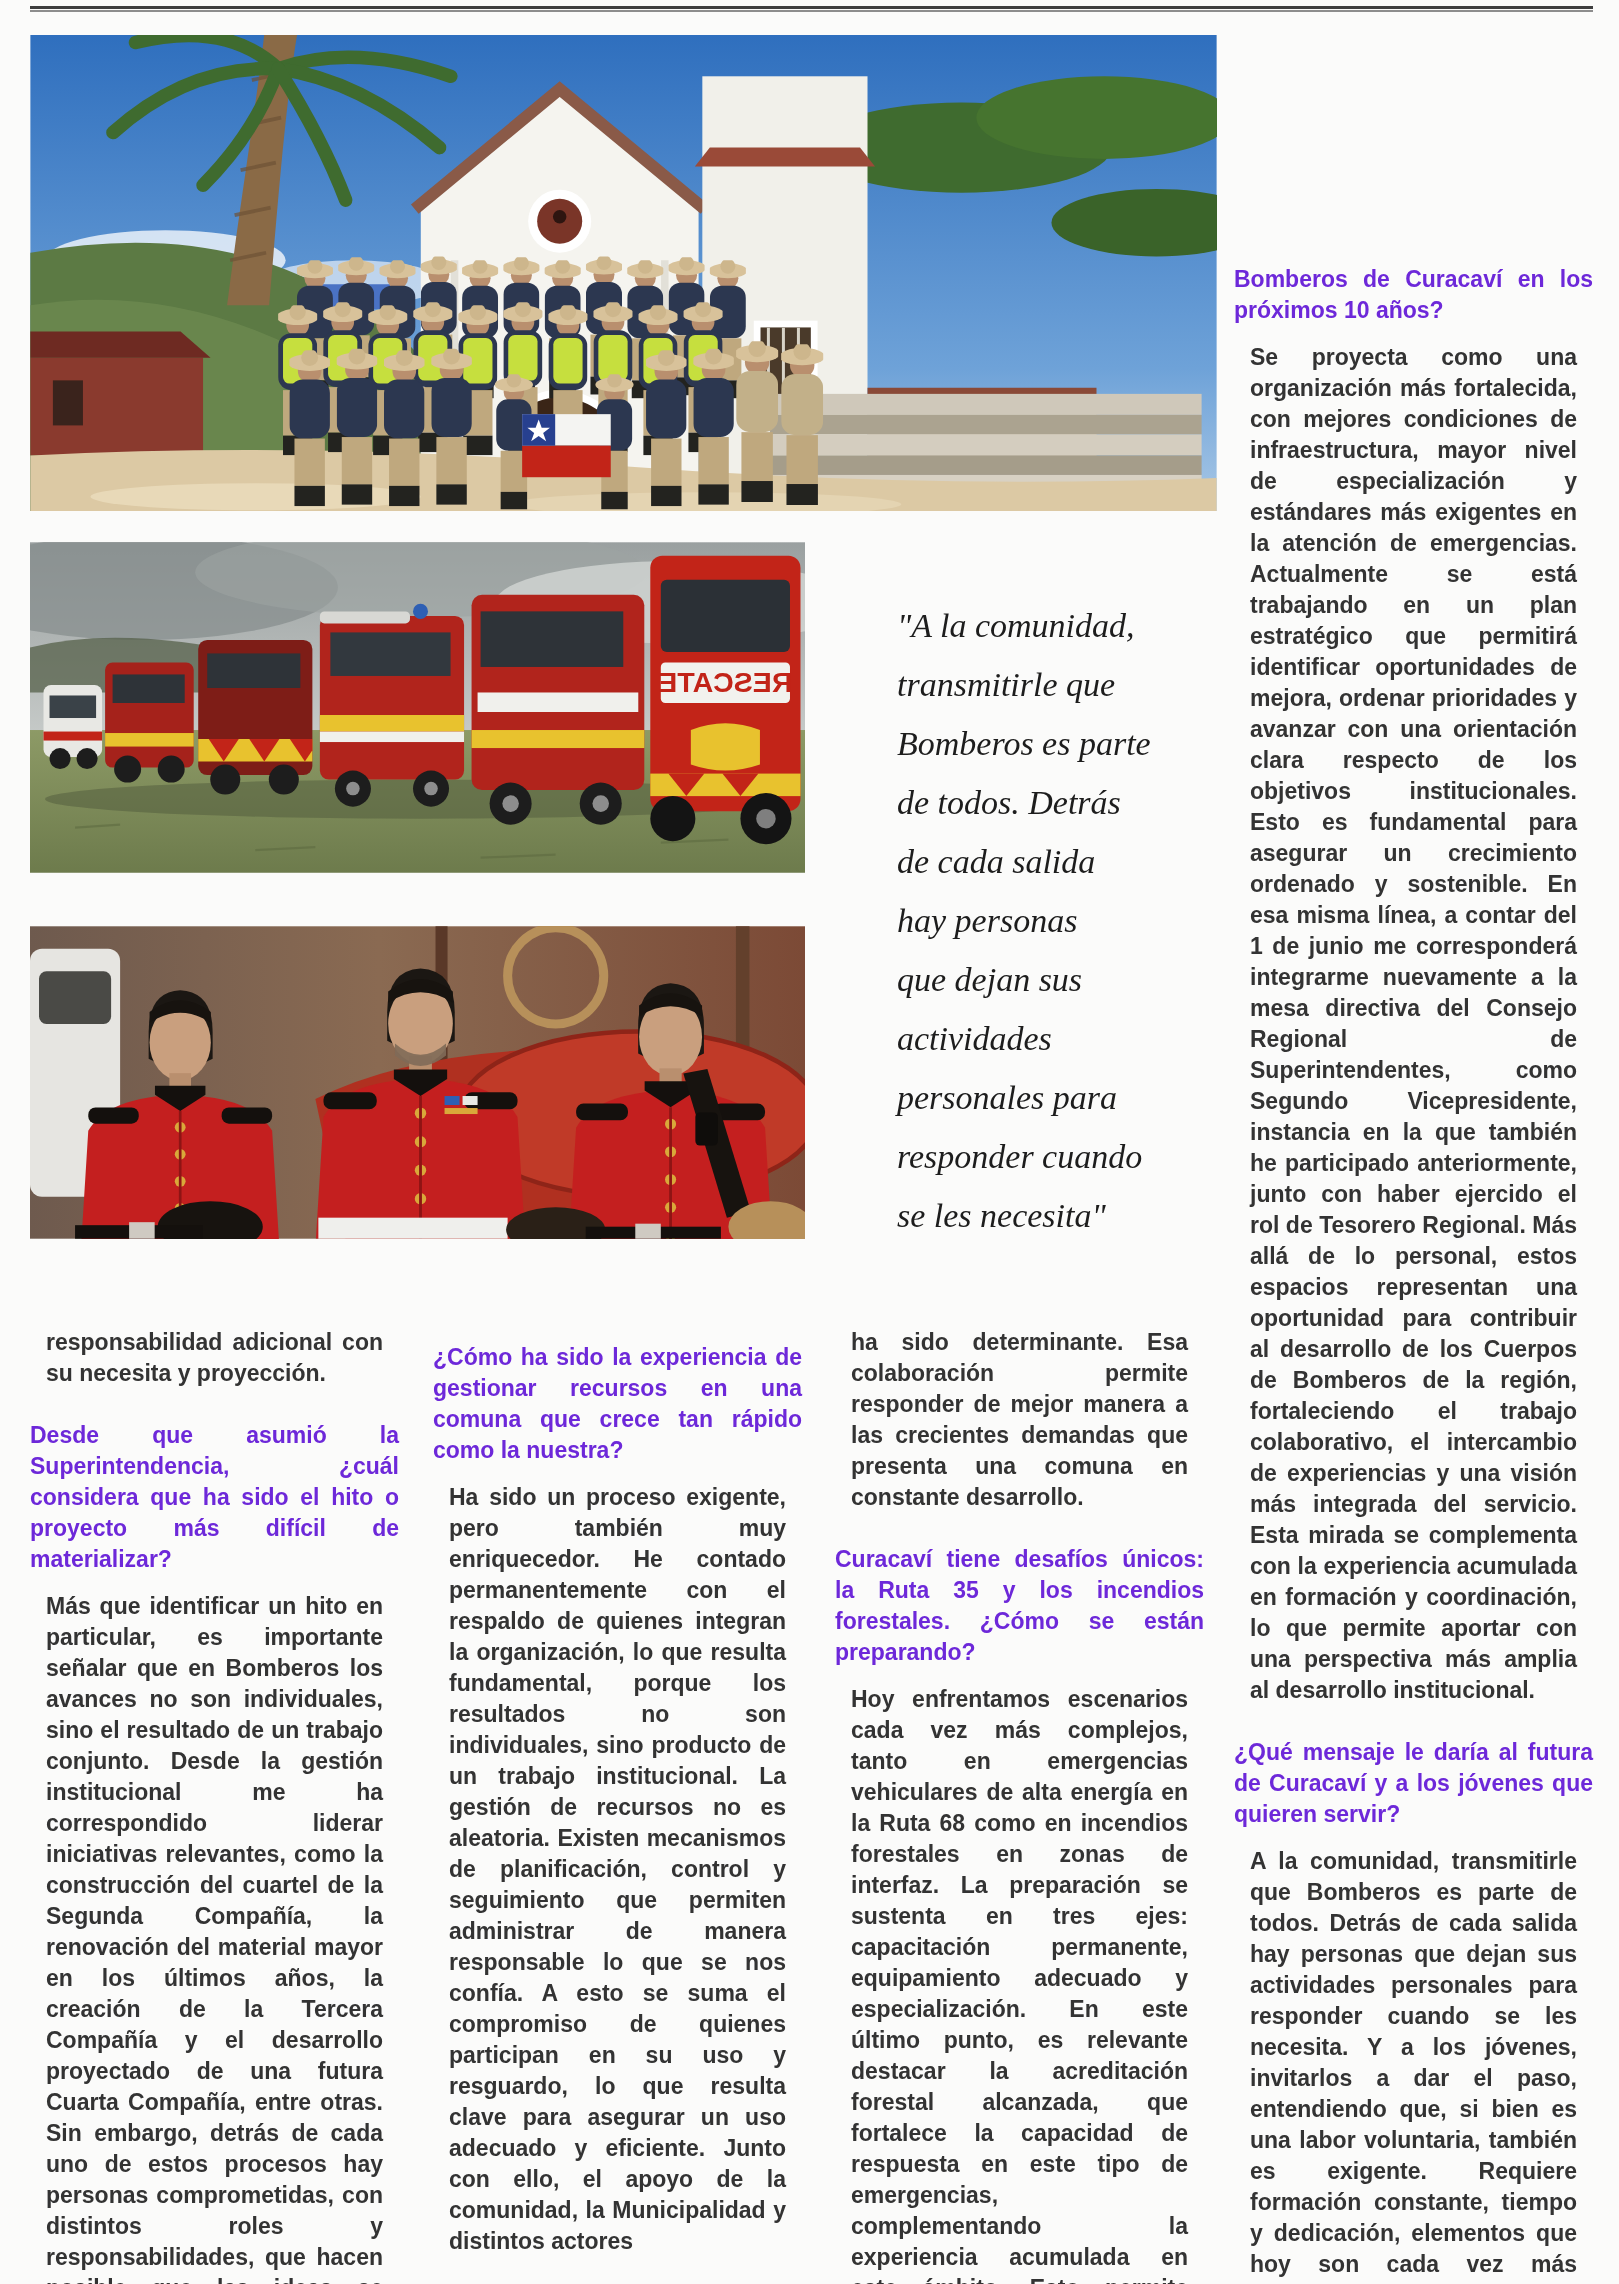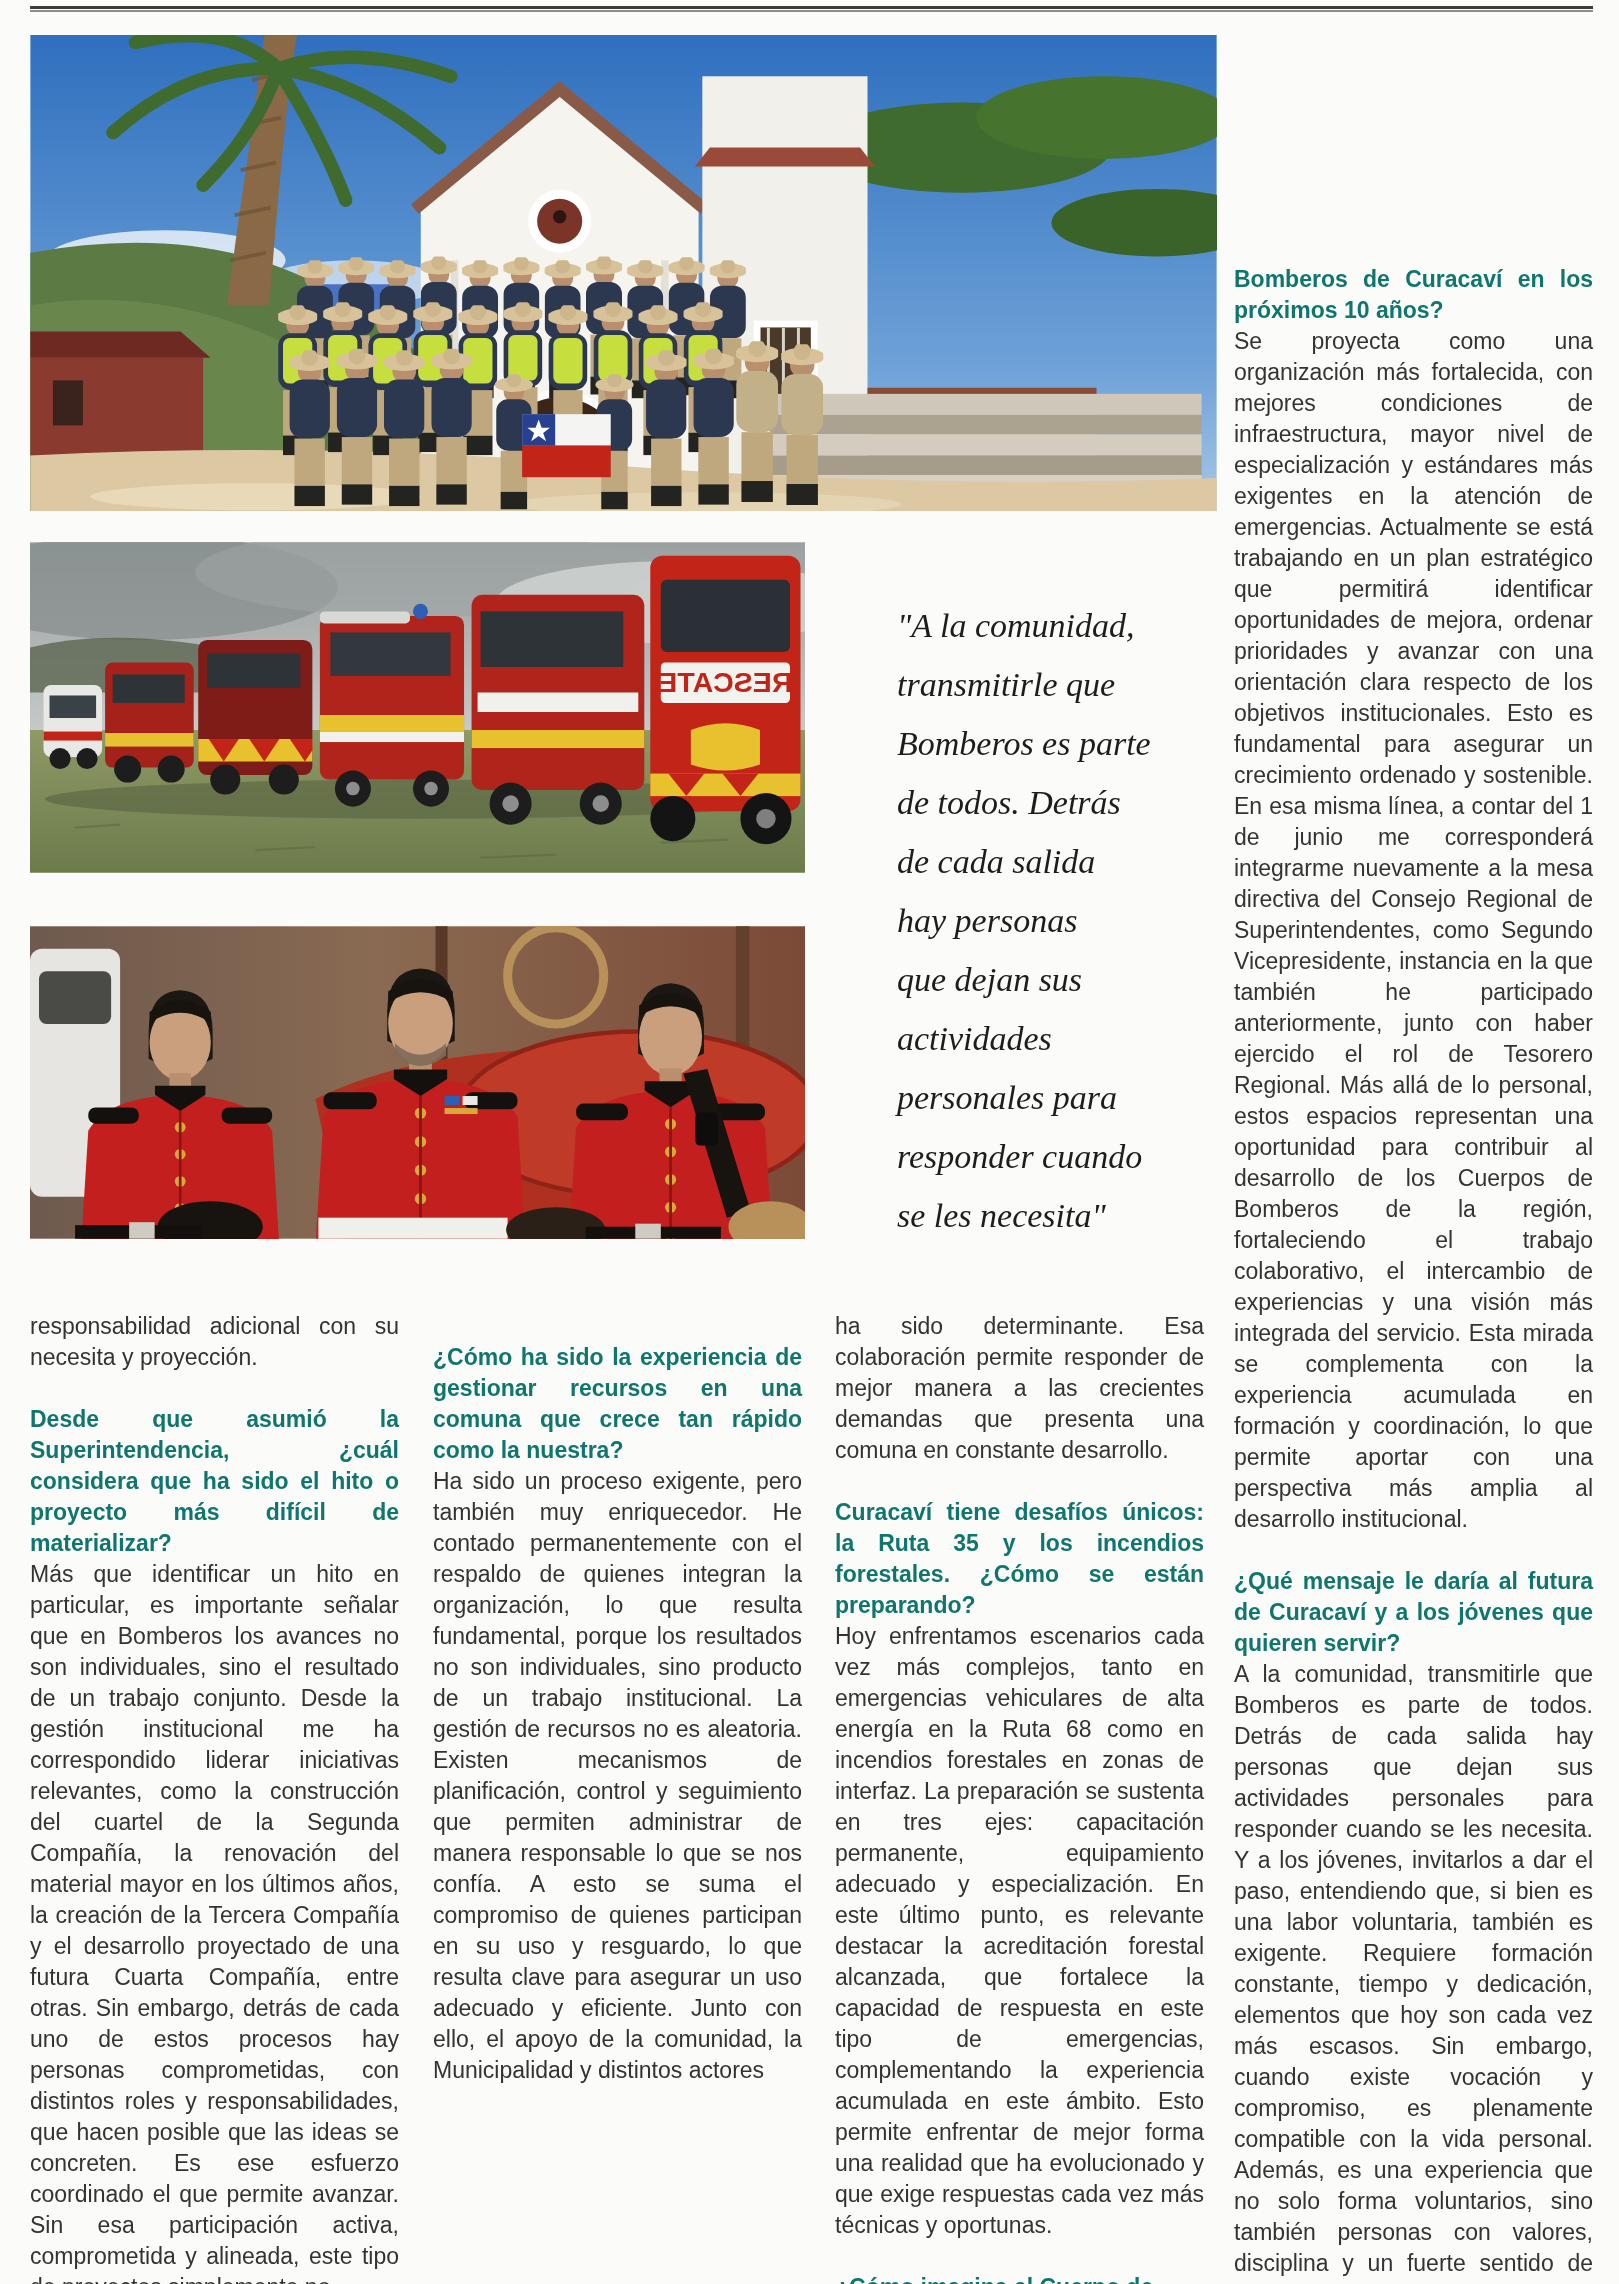--- a/index.html
+++ b/index.html
@@ -13,22 +13,22 @@
   .photo-trucks{left:30px;top:542px;width:775px;height:331px;}
   .photo-portrait{left:30px;top:926px;width:775px;height:313px;}
   .pull-quote{position:absolute;left:857px;top:562px;width:370px;
               font-family:"Liberation Serif","DejaVu Serif",serif;font-style:italic;
               font-size:34px;line-height:59px;color:#1d1d1d;white-space:pre-line;}
   .body-col{position:absolute;top:1311px;width:369px;font-size:23px;line-height:31px;
             color:#333;text-align:justify;}
   #col1{left:30px;} #col2{left:433px;} #col3{left:835px;}
   #col4{position:absolute;left:1234px;top:264px;width:359px;font-size:23px;line-height:31px;
         color:#333;text-align:justify;}
-  .para{margin:0;}
-  .qhead{margin:31px 0 0 0;font-weight:bold;color:#0f766e;}
+  .para{margin:16px;font-weight:bold;}
+  .qhead{margin:31px 0 0 0;font-weight:bold;color:#6d28d9;}
   .qhead.first{margin-top:0;}
 </style>
 </head>
 <body>
 
 <div class="page">
 
   <div class="top-rule"></div>
 
   <figure class="photo-church">

